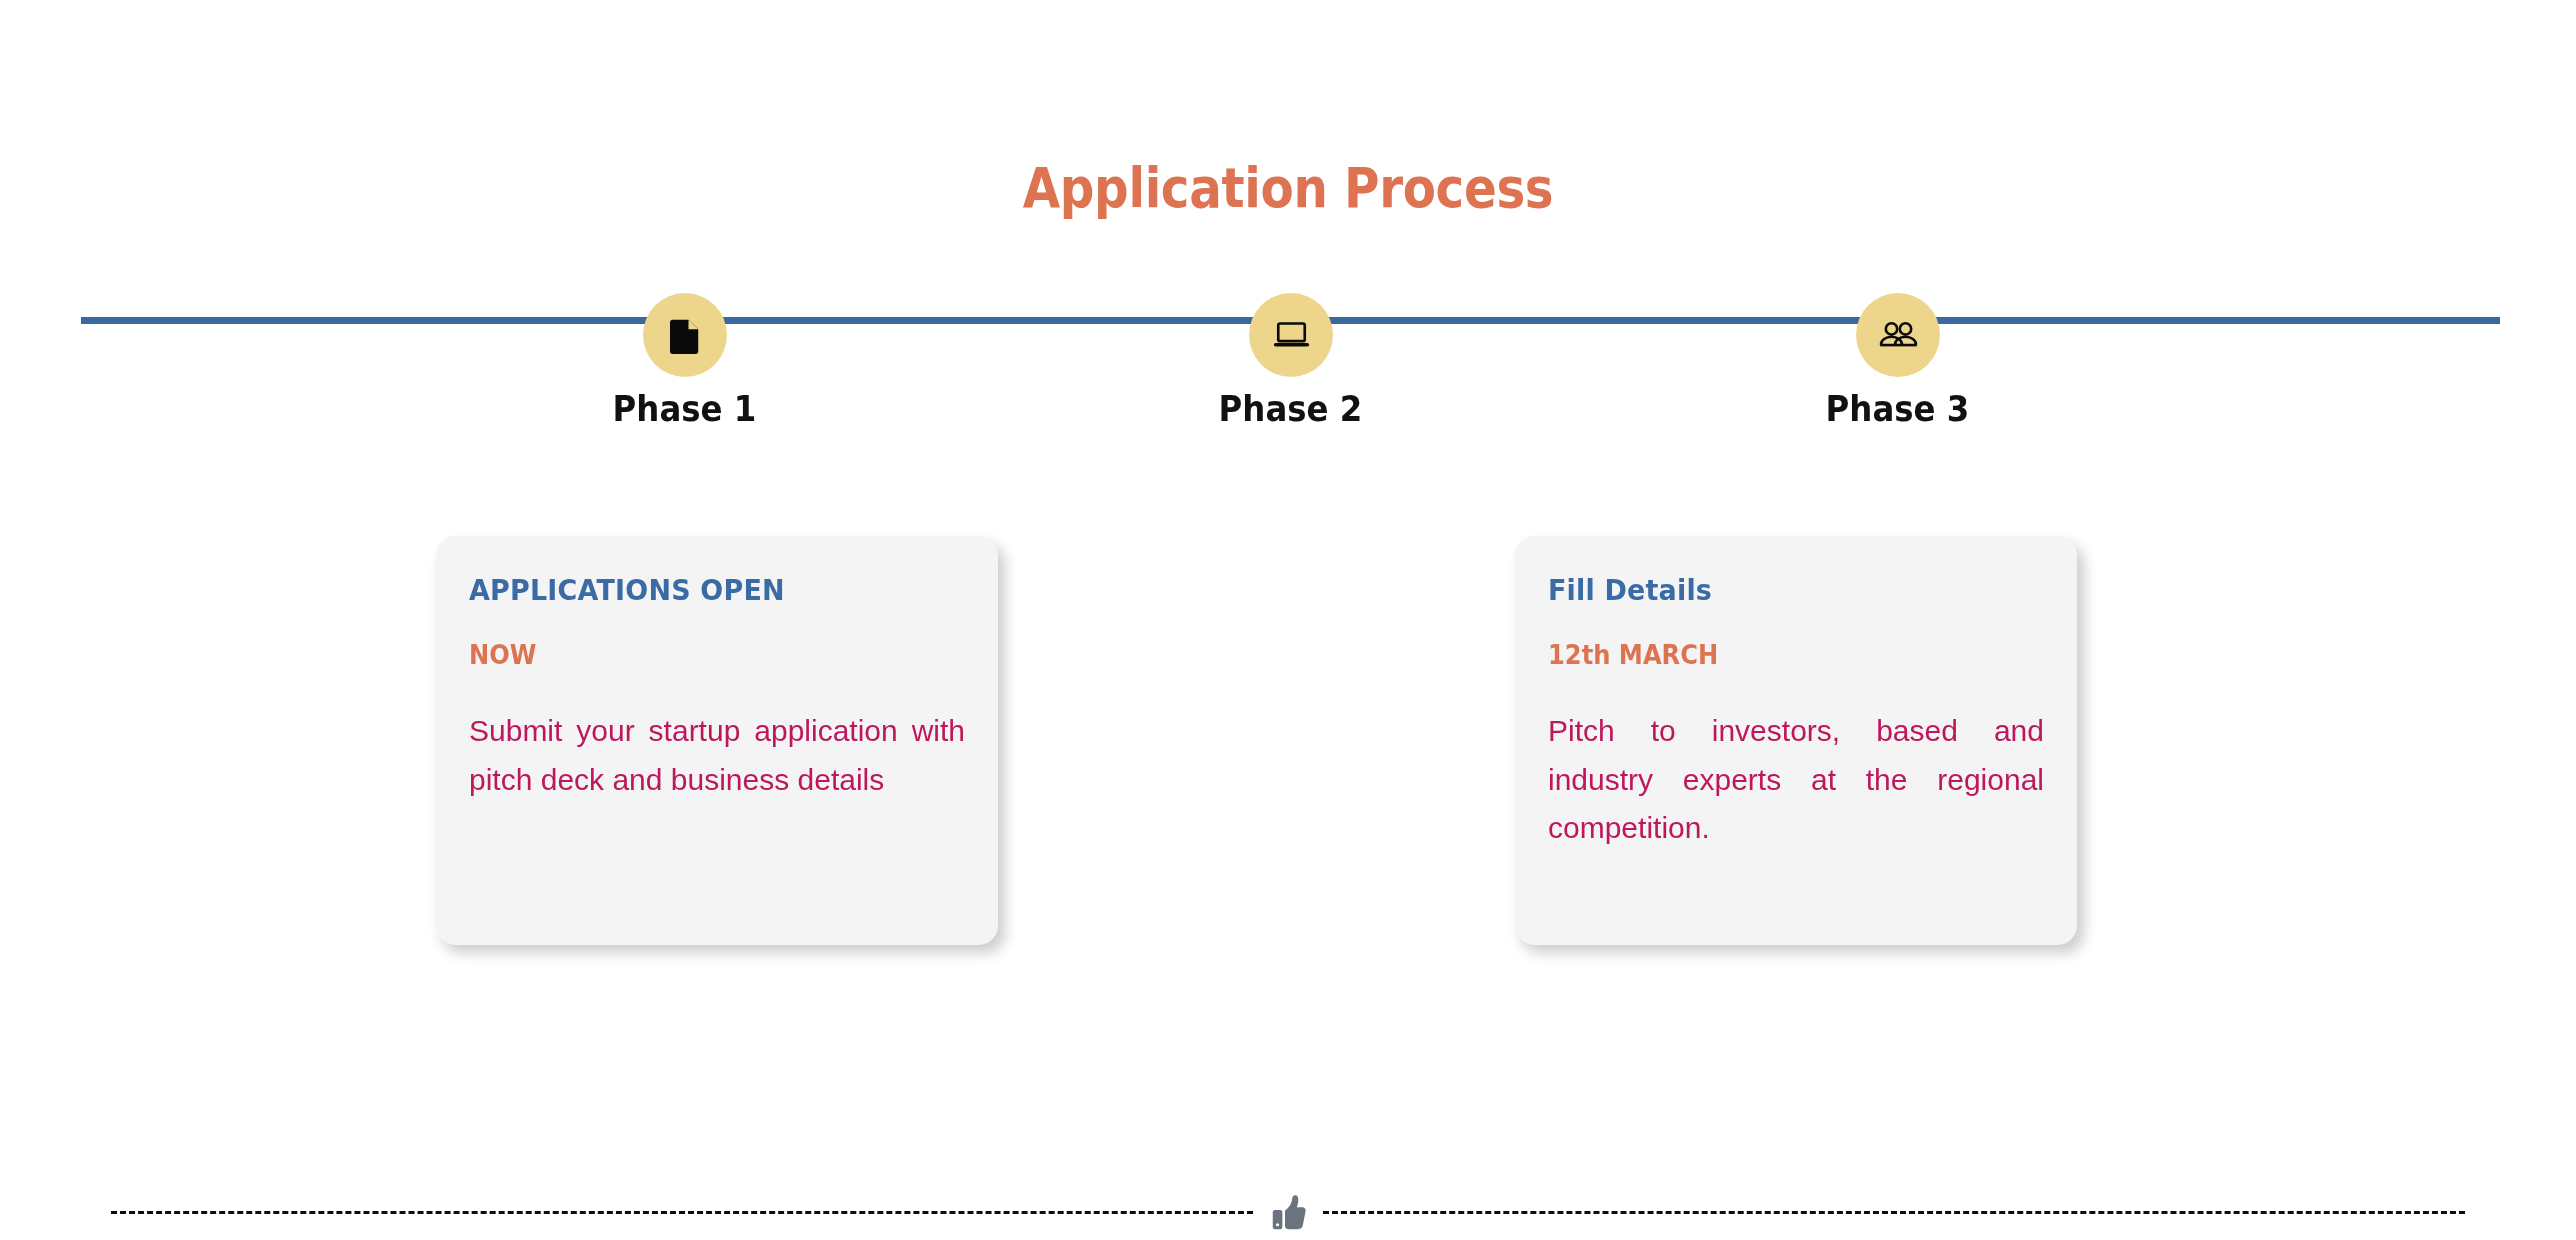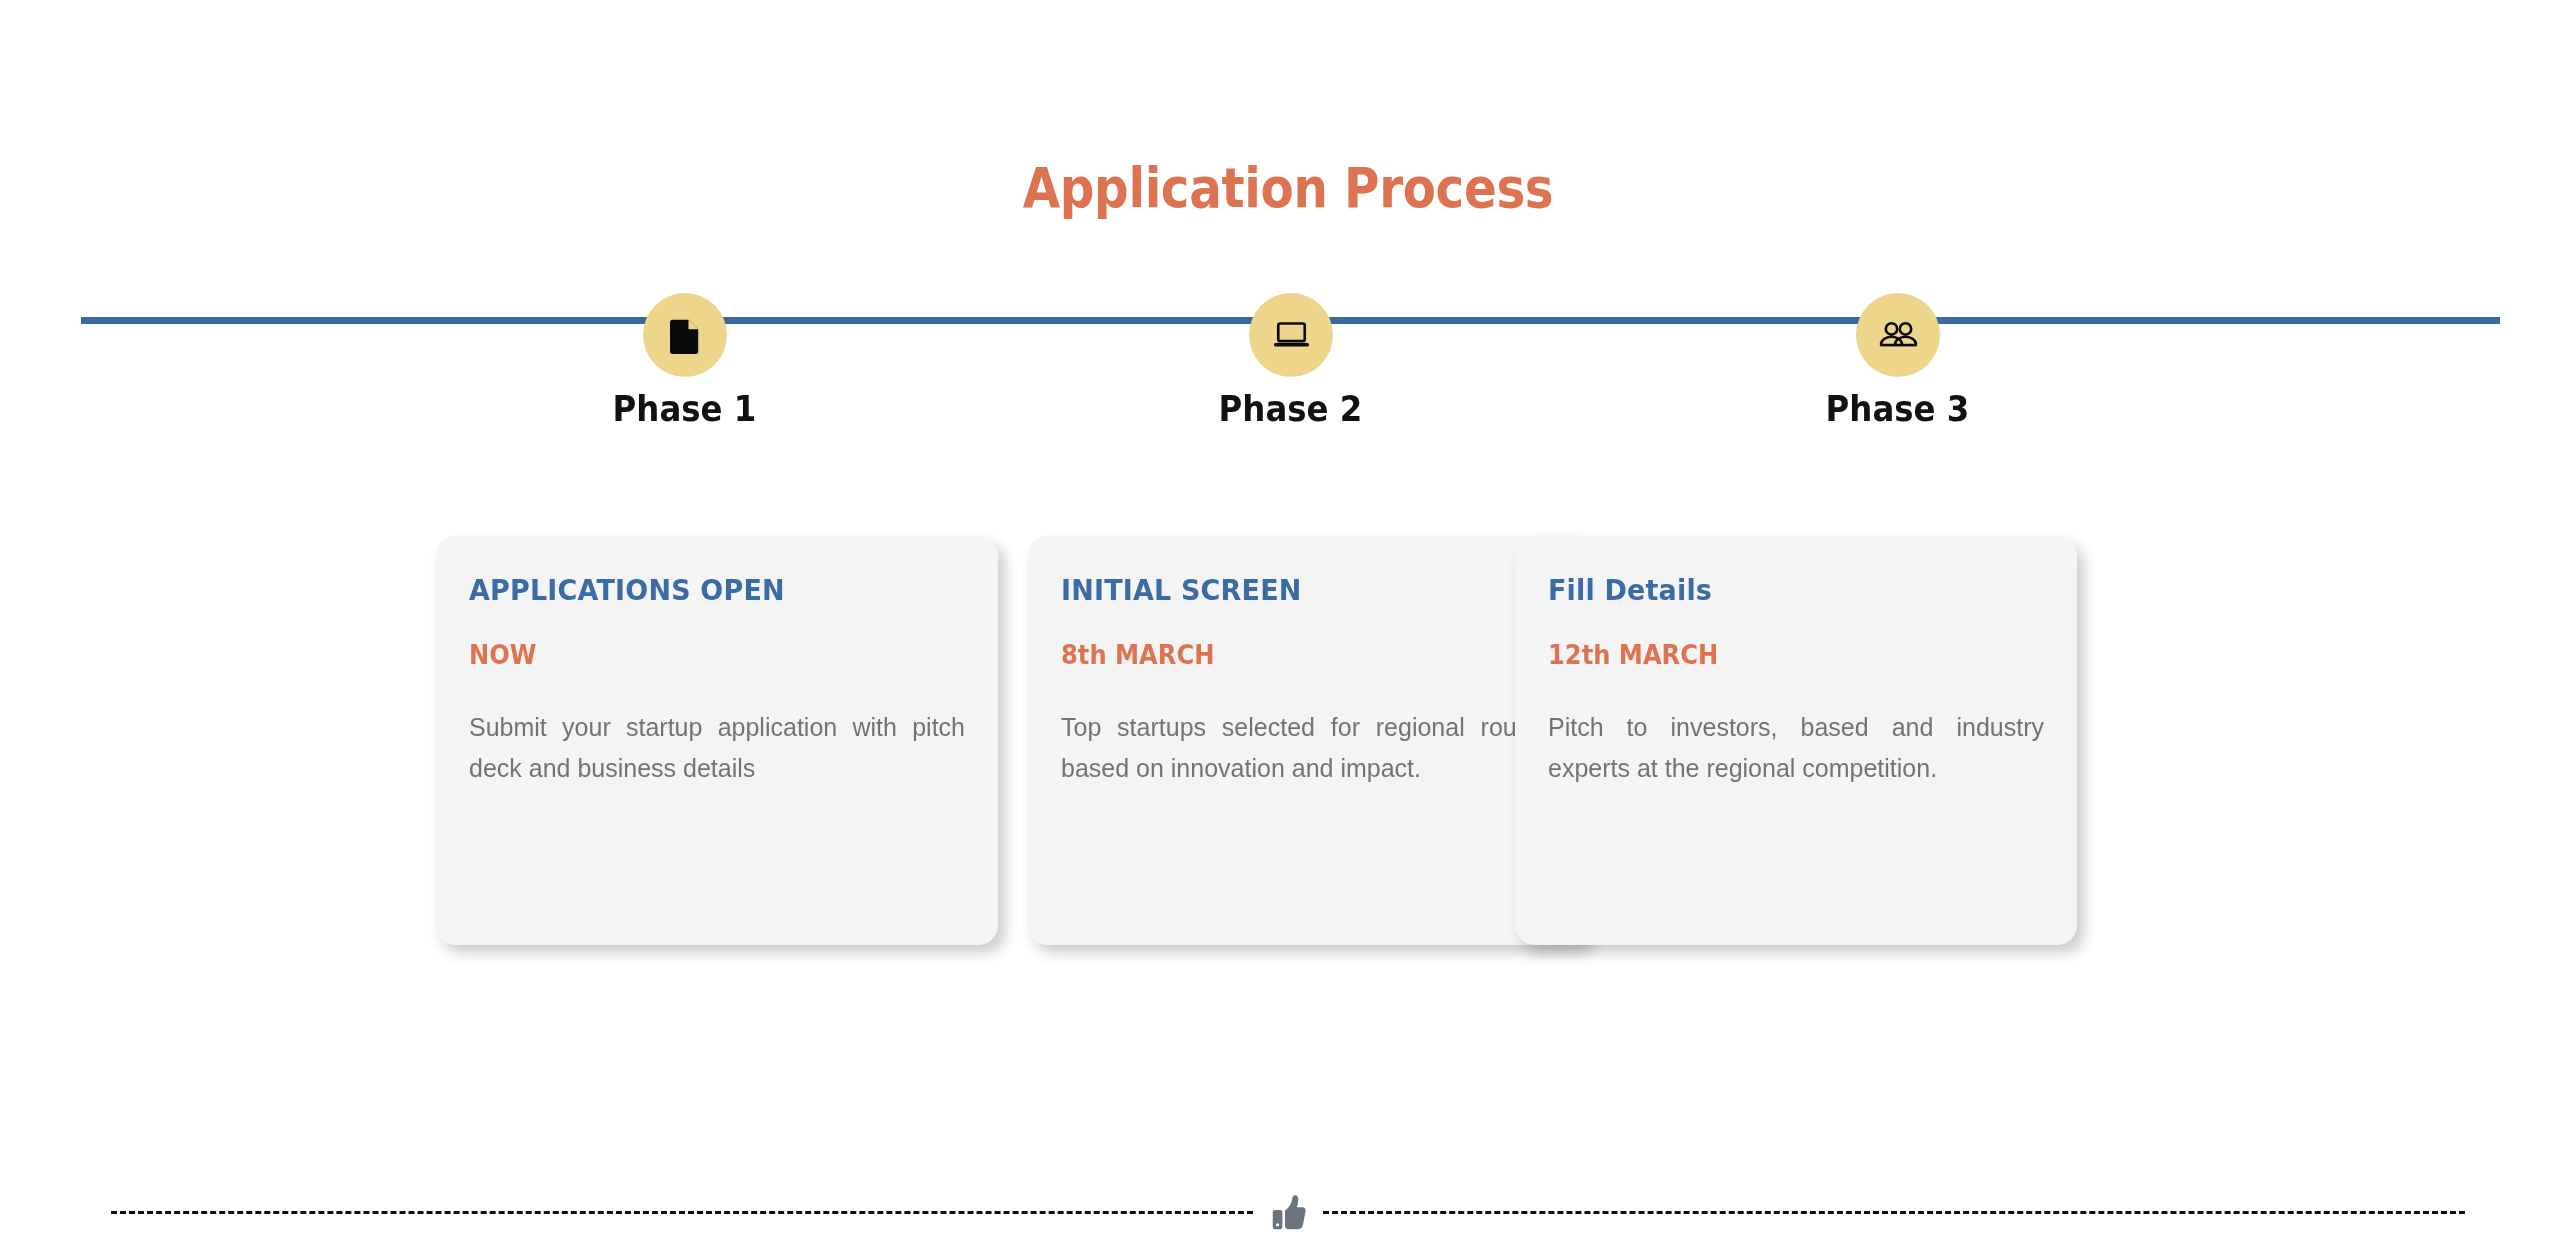--- a/index.html
+++ b/index.html
@@ -122,23 +122,23 @@
     font-size: 26px;
     color: #DD7350;
     transform: scaleX(0.93);
     transform-origin: left center;
     white-space: nowrap;
     margin: 0 0 37px 0;
   }
   .card-body {
     font-family: "Liberation Sans", sans-serif;
     font-weight: 400;
-    font-size: 25px;
+    font-size: 30px;
     line-height: 1.62;
-    color: #737373;
+    color: #be185d;
     text-align: justify;
     margin: 0;
   }
 
   
   .footer {
     position: absolute;
     left: 0;
     top: 1184px;
     width: 2576px;
@@ -214,25 +214,20 @@
 </div>
 
 <div class="cards">
 
   <div class="card card-1">
     <div class="card-title">APPLICATIONS OPEN</div>
     <div class="card-date">NOW</div>
     <div class="card-body">Submit your startup application with pitch deck and business details</div>
   </div>
 
-  <div class="card card-2">
-    <div class="card-title">INITIAL SCREEN</div>
-    <div class="card-date">8th MARCH</div>
-    <div class="card-body">Top startups selected for regional rounds based on innovation and impact.</div>
-  </div>
 
   <div class="card card-3">
     <div class="card-title">Fill Details</div>
     <div class="card-date">12th MARCH</div>
     <div class="card-body">Pitch to investors, based and industry experts at the regional competition.</div>
   </div>
 
 </div>
 
 <div class="footer">

